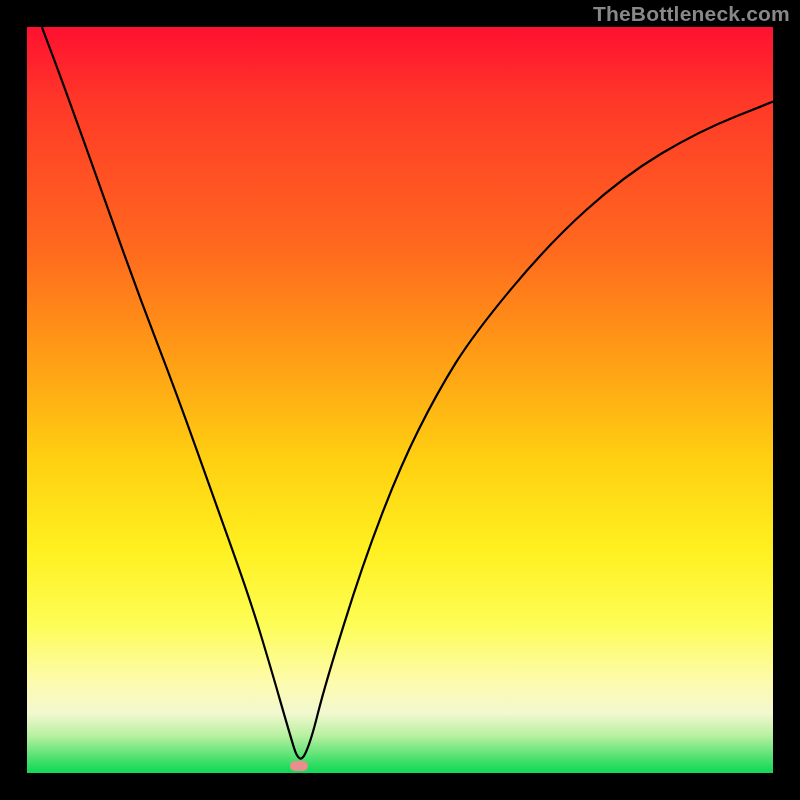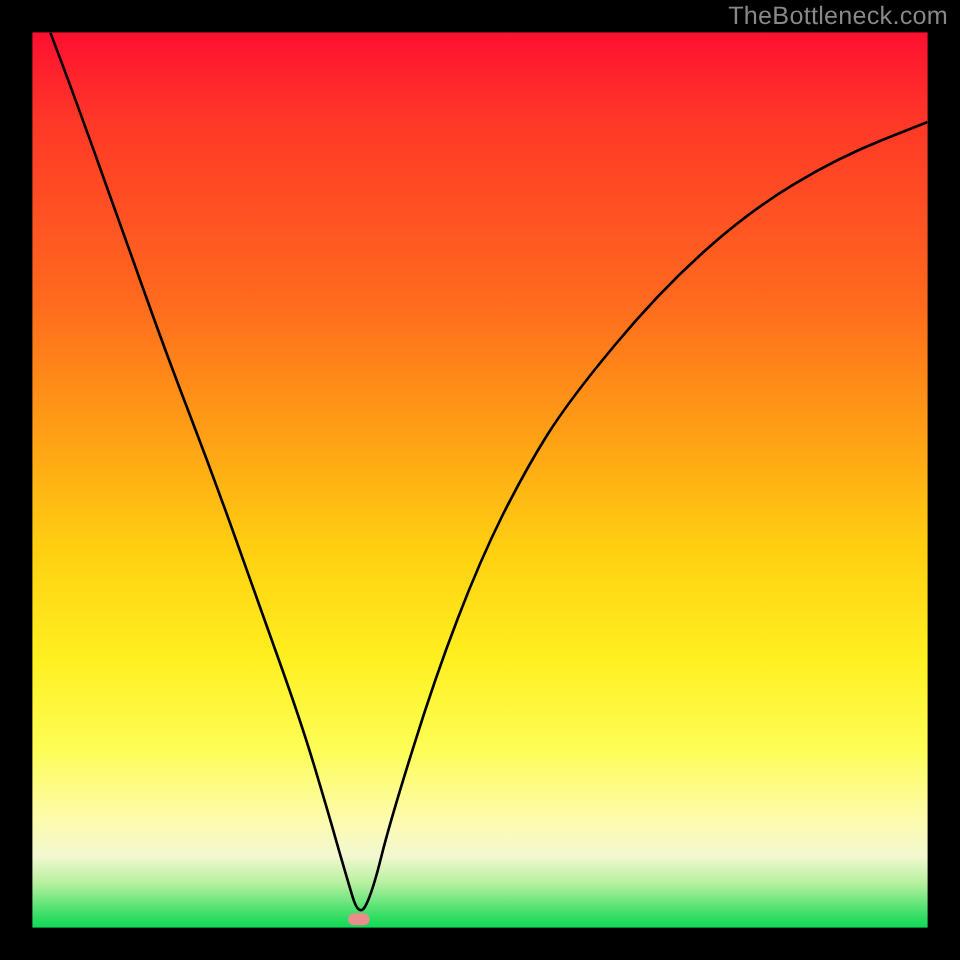--- a/index.html
+++ b/index.html
@@ -38,21 +38,21 @@
       #2cdc60 99%,
       #12d858 100%
     );
   }
   .watermark {
     position: absolute;
     top: 2px;
     right: 10px;
     color: #888888;
     font-size: 21px;
-    font-weight: 400;
+    font-weight: 700;
     letter-spacing: 0.2px;
     user-select: none;
   }
   svg.curve {
     position: absolute;
     left: 0;
     top: 0;
     width: 746px;
     height: 746px;
   }

